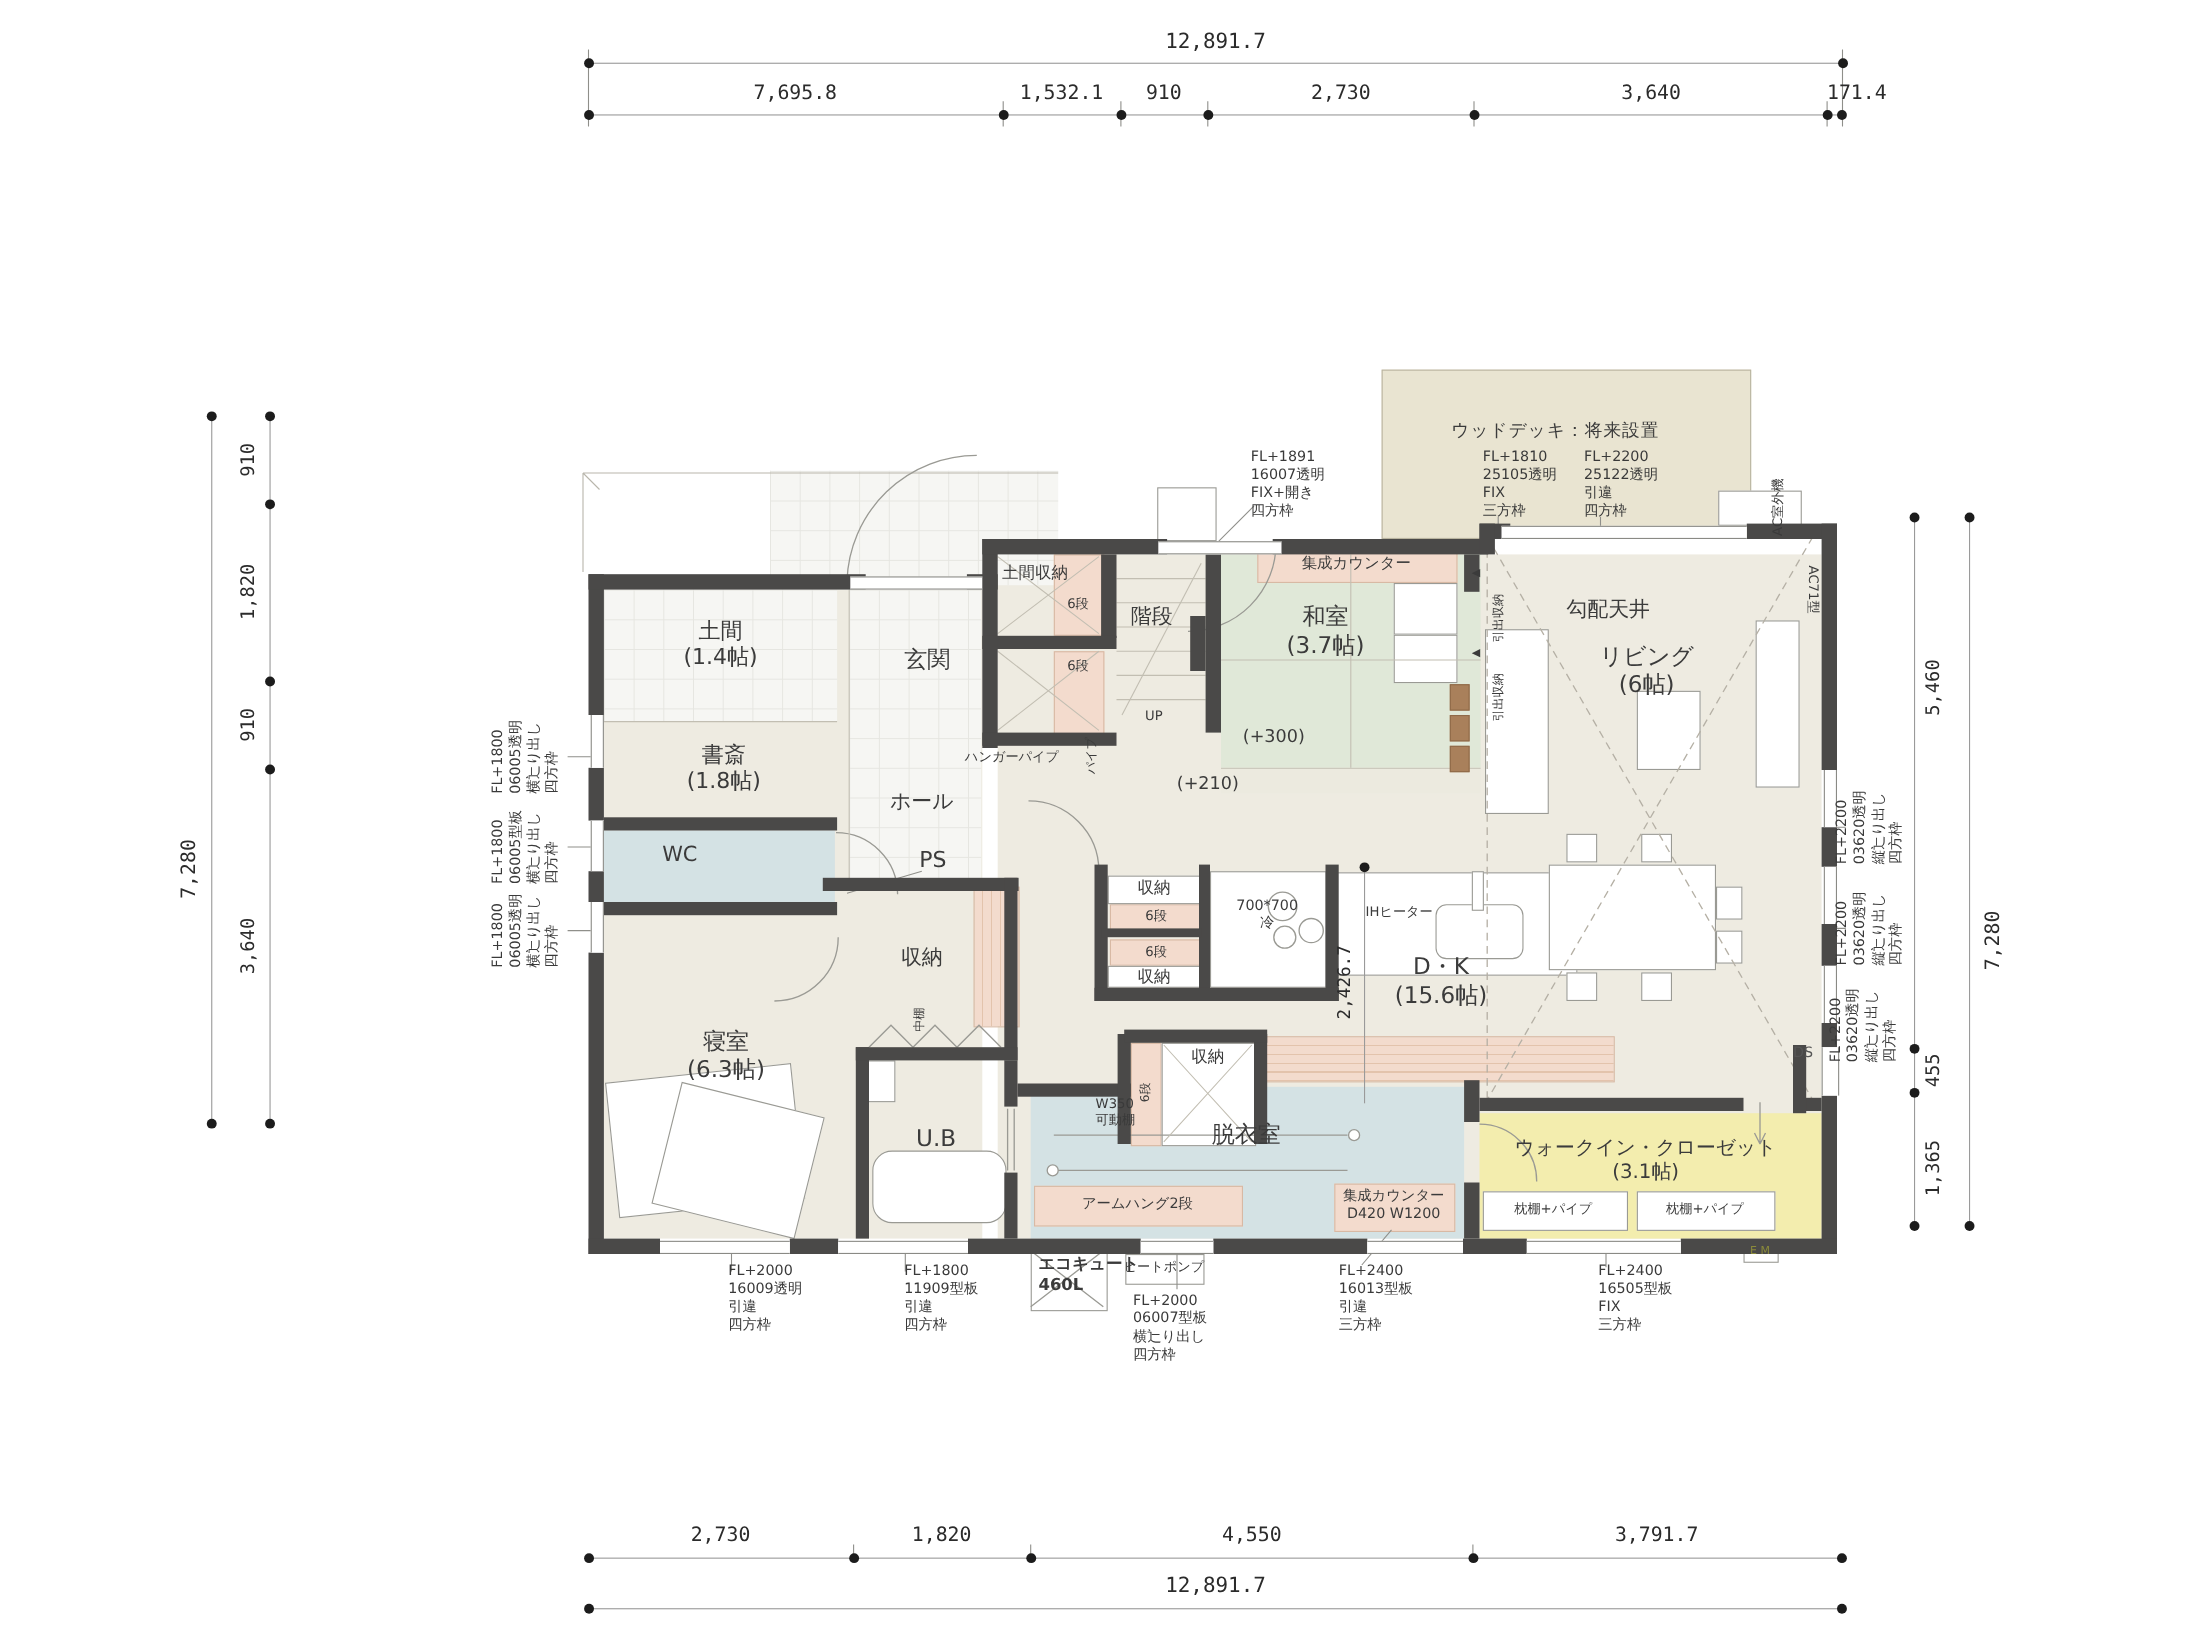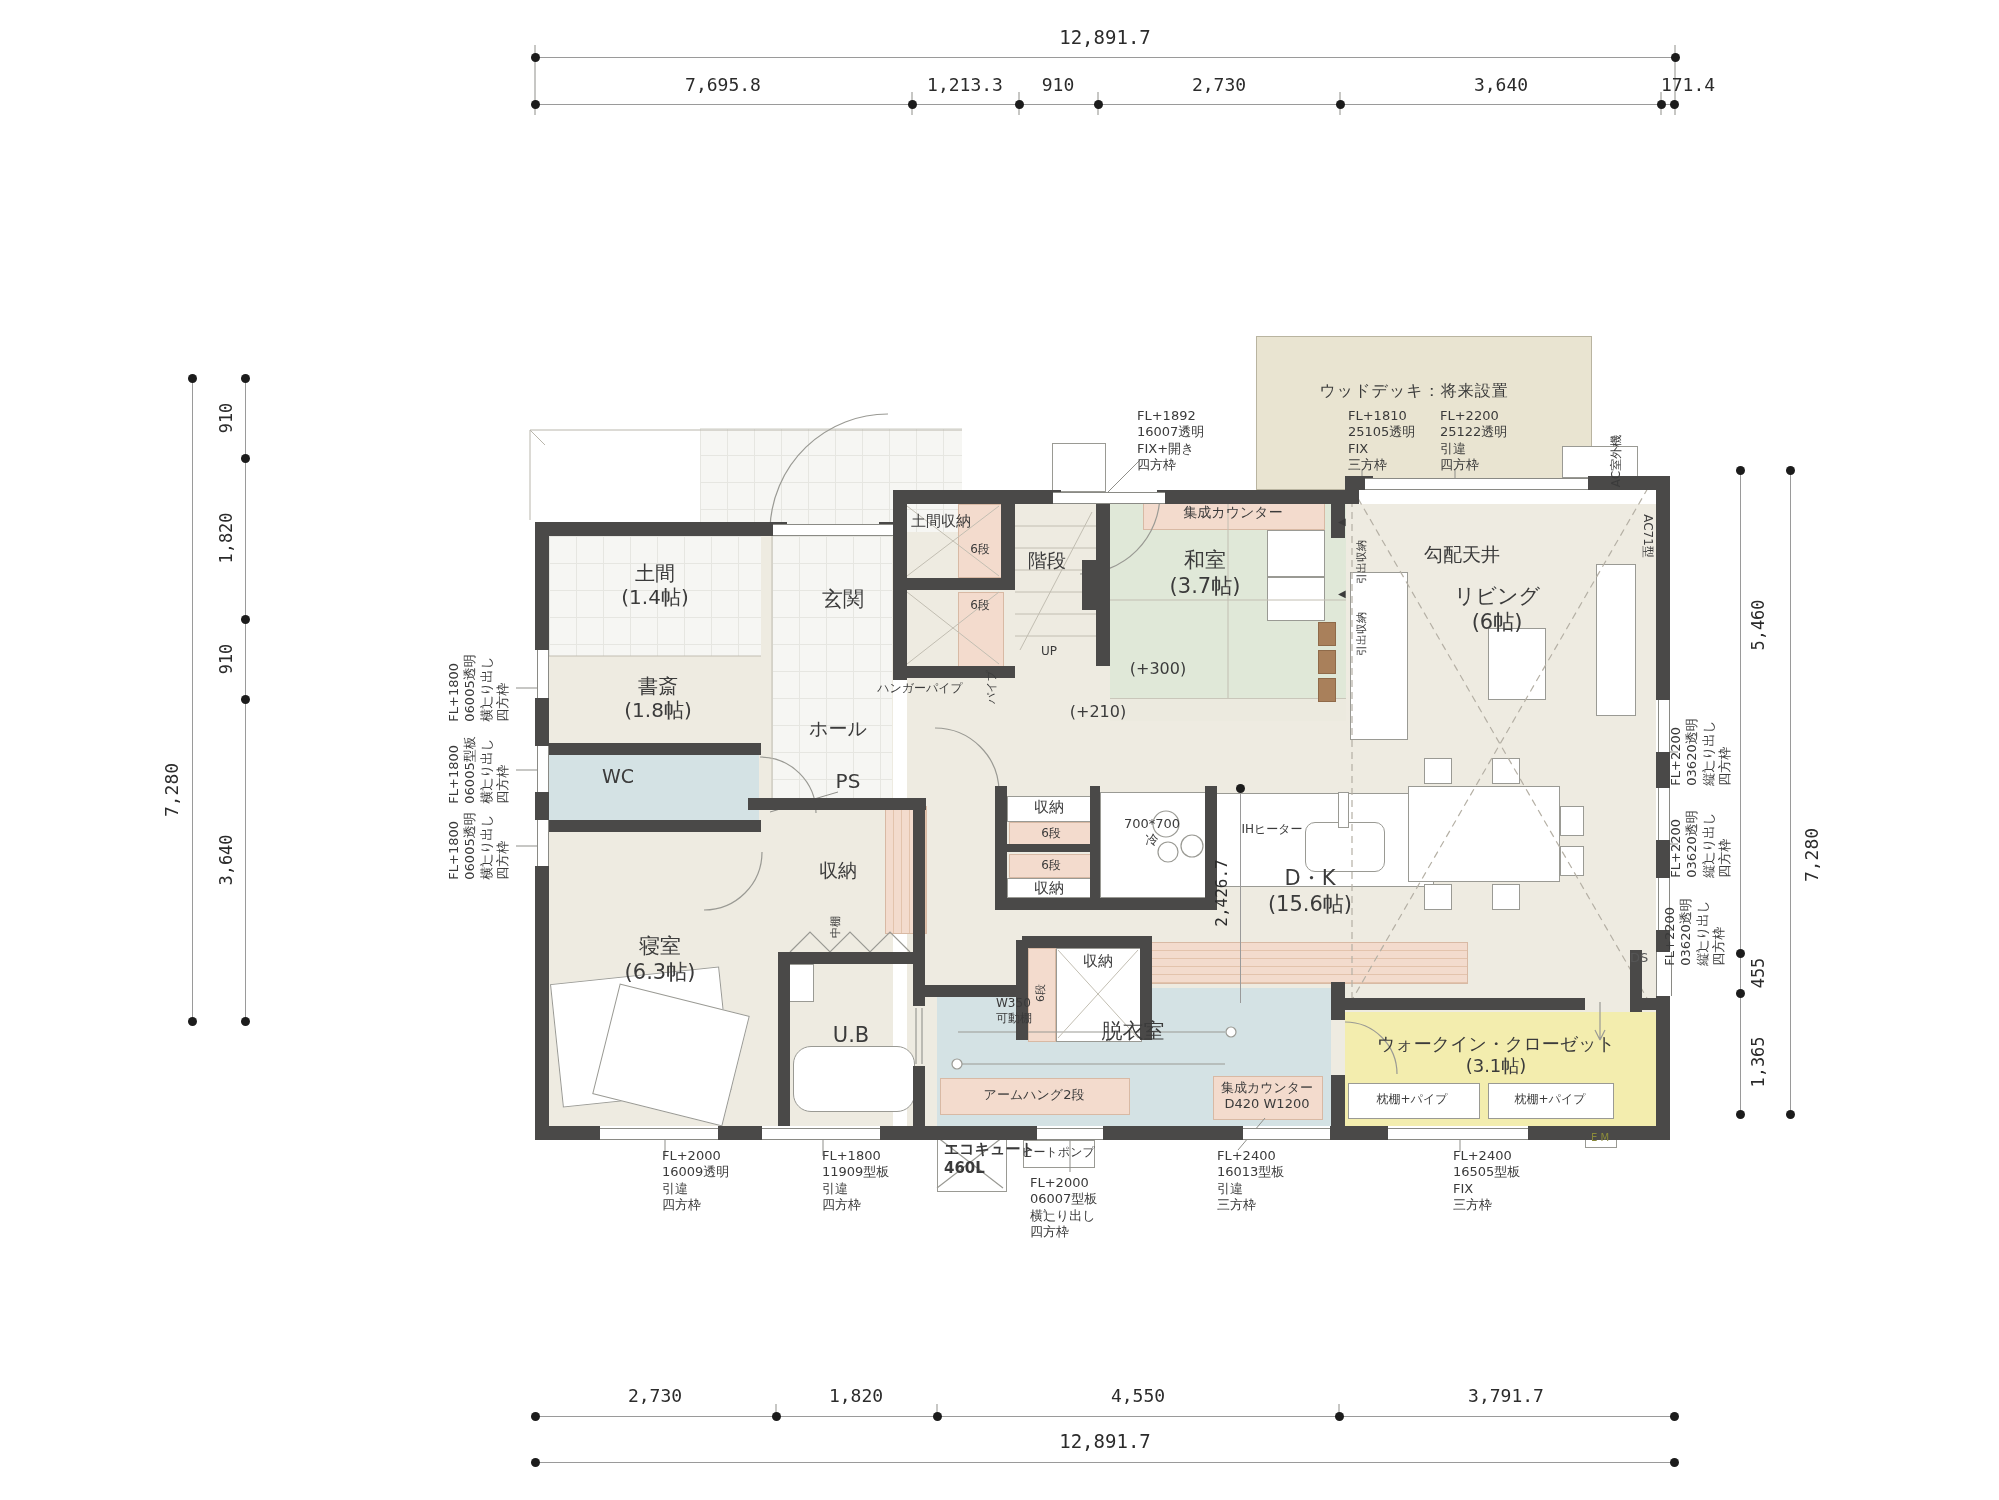--- a/index.html
+++ b/index.html
@@ -83,21 +83,21 @@
       <path d="M1362 470 V490 M1455 470 V490"></path>
       <path d="M516 688 H538 M516 770 H538 M516 846 H538"></path>
       <path d="M1678 752 H1658 M1678 844 H1658 M1672 930 H1658"></path>
       <path d="M535 45 V115 M1675 45 V115 M912 92 V115 M1019 92 V115 M1098 92 V115 M1340 92 V115 M1661 92 V115"></path>
       <path d="M776 1404 V1420 M937 1404 V1420 M1339 1404 V1420"></path>
     </g>
   </svg>
 
   <div class="lbl dim c" style="left:1105px;top:38px;font-size:19px">12,891.7</div>
   <div class="lbl dim c" style="left:723px;top:85px;font-size:18px">7,695.8</div>
-  <div class="lbl dim c" style="left:965px;top:85px;font-size:18px">1,213.3</div>
+  <div class="lbl dim c" style="left:965px;top:85px;font-size:18px">1,532.1</div>
   <div class="lbl dim c" style="left:1058px;top:85px;font-size:18px">910</div>
   <div class="lbl dim c" style="left:1219px;top:85px;font-size:18px">2,730</div>
   <div class="lbl dim c" style="left:1501px;top:85px;font-size:18px">3,640</div>
   <div class="lbl dim c" style="left:1688px;top:85px;font-size:18px">171.4</div>
 
   <div class="lbl dim c" style="left:655px;top:1396px;font-size:18px">2,730</div>
   <div class="lbl dim c" style="left:856px;top:1396px;font-size:18px">1,820</div>
   <div class="lbl dim c" style="left:1138px;top:1396px;font-size:18px">4,550</div>
   <div class="lbl dim c" style="left:1506px;top:1396px;font-size:18px">3,791.7</div>
   <div class="lbl dim c" style="left:1105px;top:1442px;font-size:19px">12,891.7</div>
@@ -197,21 +197,21 @@
       <span>FIX</span>
       <span>三方枠</span>
     </div>
   <div class="lbl ann" style="left:1440px;top:408px">
     <span>FL+2200</span>
       <span>25122透明</span>
       <span>引違</span>
       <span>四方枠</span>
     </div>
   <div class="lbl ann" style="left:1137px;top:408px">
-    <span>FL+1892</span>
+    <span>FL+1891</span>
       <span>16007透明</span>
       <span>FIX+開き</span>
       <span>四方枠</span>
     </div>
   <div class="lbl v" style="left:1616px;top:461px;font-size:12px">AC室外機</div>
   <div class="lbl vcw" style="left:1648px;top:536px;font-size:12px">AC71型</div>
 
   <div class="lbl ann v" style="left:478px;top:688px">
     <span>FL+1800</span>
       <span>06005透明</span>

